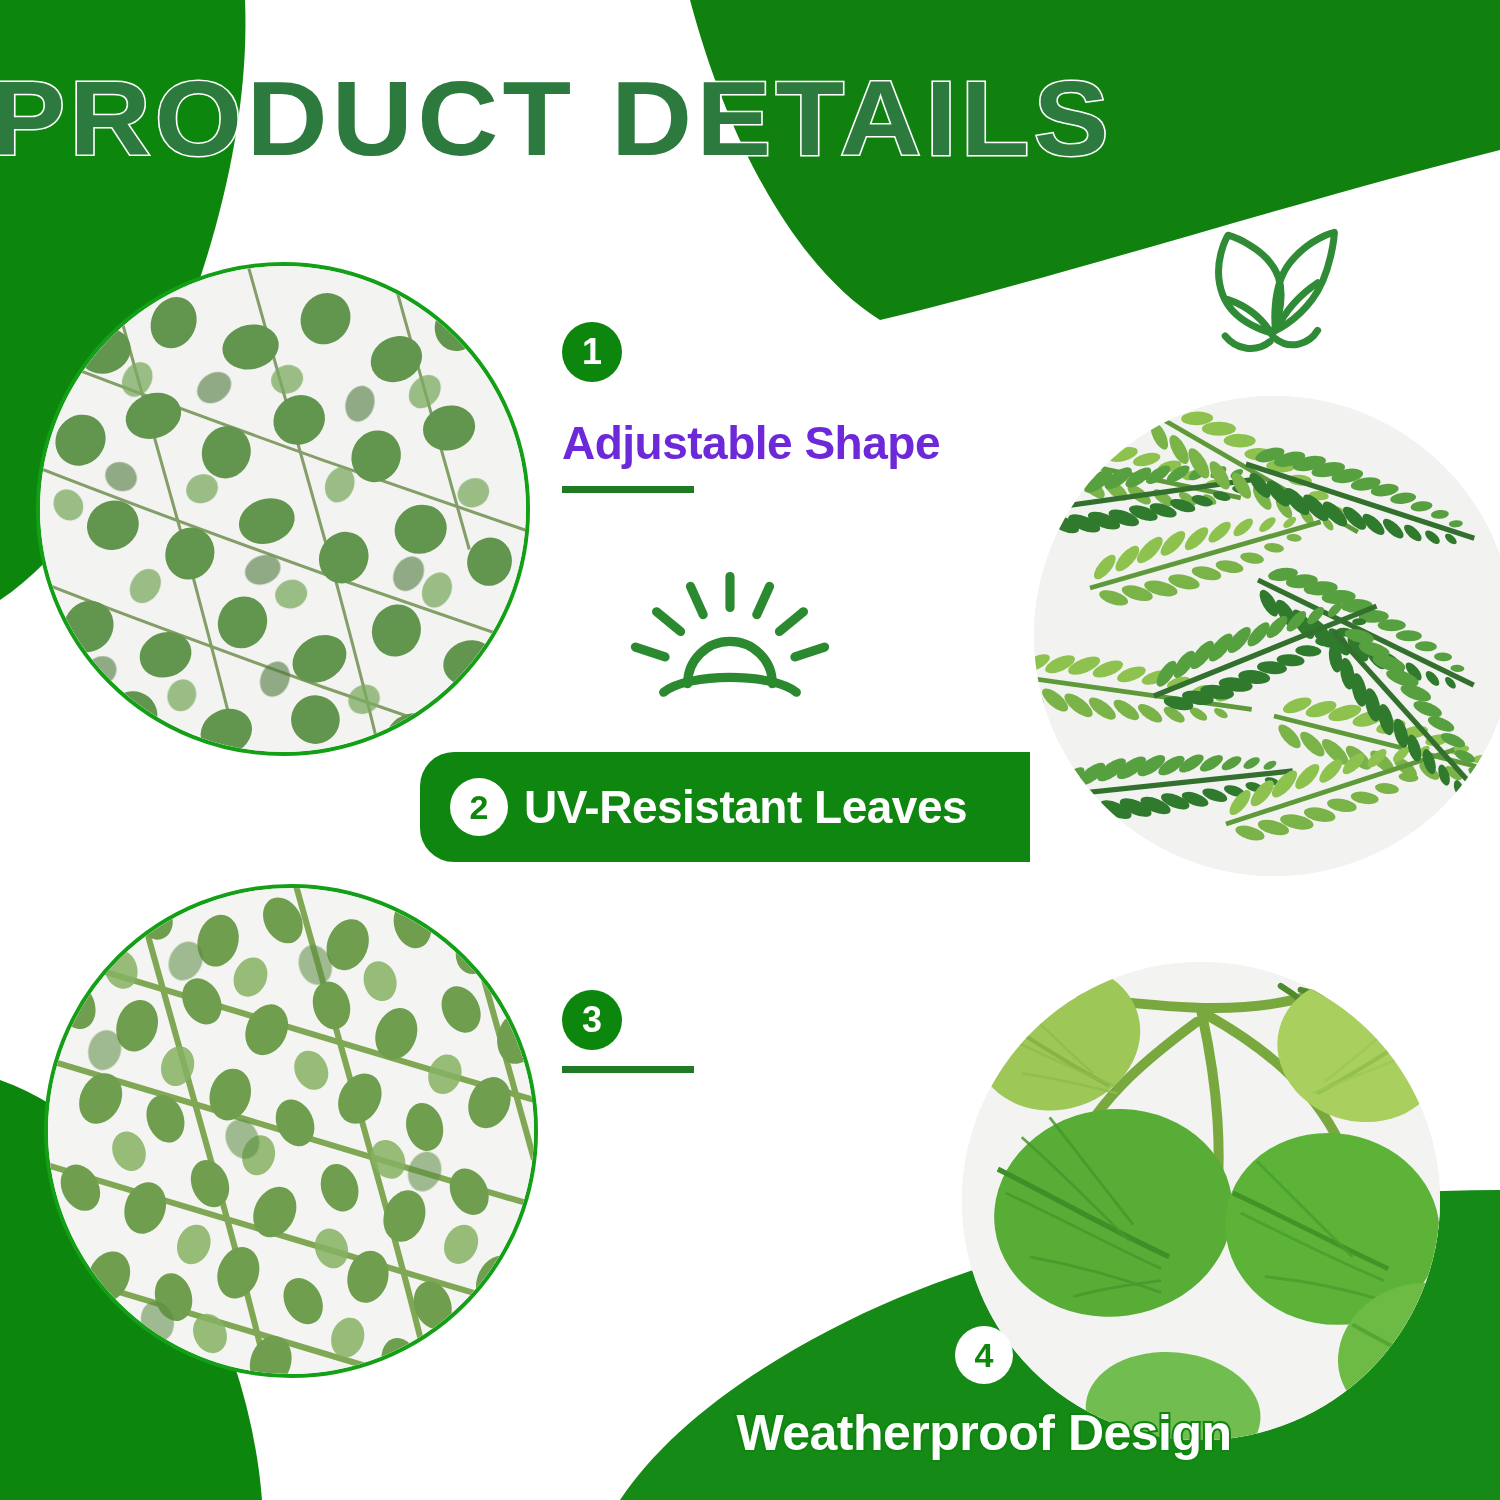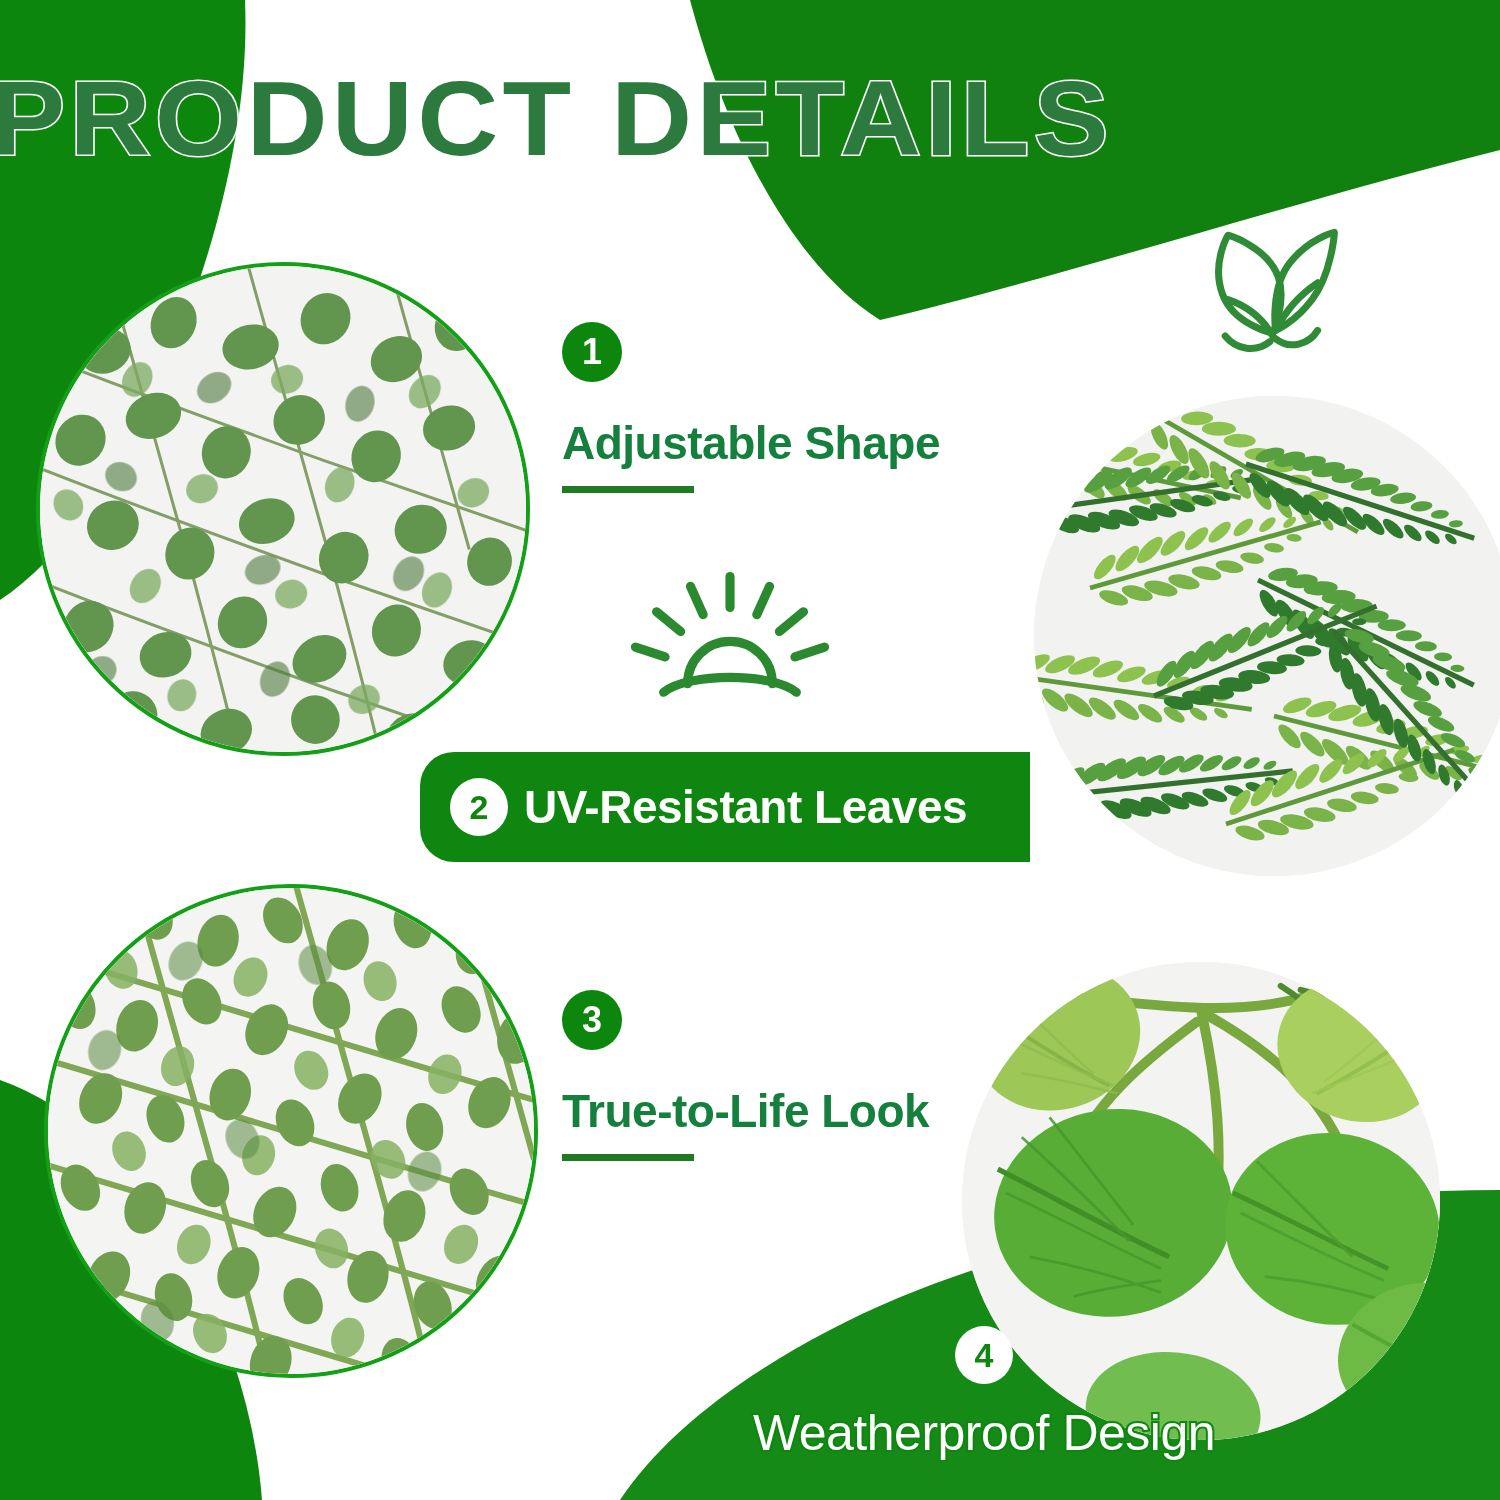--- a/index.html
+++ b/index.html
@@ -47,21 +47,21 @@
   .feature-light{ position:absolute; z-index:7; }
   .badge{
     width:60px; height:60px; border-radius:50%;
     background:#0c860c; color:#ffffff;
     font-size:36px; font-weight:bold;
     display:flex; align-items:center; justify-content:center;
     line-height:1;
   }
   .feature-title{
     margin-top:34px;
-    font-size:46px; font-weight:bold; color:#15803d;
+    font-size:46px; font-weight:bold; color:#6d28d9;
     letter-spacing:-0.5px; white-space:nowrap;
   }
   .rule{
     margin-top:16px; width:132px; height:7px; background:#1f7a23;
   }
 
   
   .banner{
     position:absolute; z-index:5;
     display:flex; align-items:center;
@@ -90,21 +90,21 @@
   }
   .feature-bottom .badge-o{
     width:58px; height:58px; border-radius:50%;
     background:#ffffff; color:#0f860f;
     font-size:34px; font-weight:bold;
     display:flex; align-items:center; justify-content:center;
     line-height:1;
   }
   .feature-bottom .bottom-title{
     margin-top:20px;
-    font-size:50px; font-weight:normal; color:#ffffff;
+    font-size:50px; font-weight:bold; color:#ffffff;
     white-space:nowrap; letter-spacing:-0.5px;
     -webkit-text-stroke:4px #0f860f;
     paint-order:stroke fill;
   }
 
   .icon-abs{ position:absolute; z-index:7; }
 </style>
 </head>
 <body>
 
@@ -447,21 +447,20 @@
     <div class="rule"></div>
   </div>
 
   <div class="banner" style="left:420px; top:752px; width:610px; height:110px;">
     <div class="badge-o">2</div>
     <div class="banner-title">UV-Resistant Leaves</div>
   </div>
 
   <div class="feature-light" style="left:562px; top:990px;">
     <div class="badge">3</div>
-    <div class="feature-title">True-to-Life Look</div>
     <div class="rule"></div>
   </div>
 
   <div class="feature-bottom" style="left:744px; top:1326px; width:480px;">
     <div class="badge-o">4</div>
     <div class="bottom-title">Weatherproof Design</div>
   </div>
 
 </div>
 

